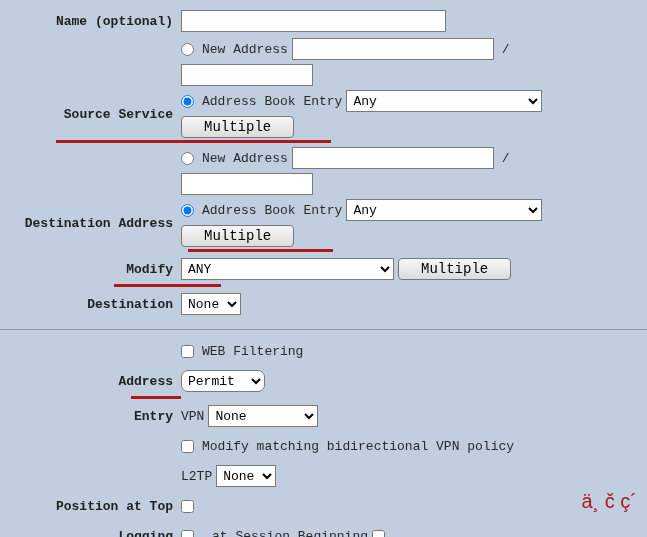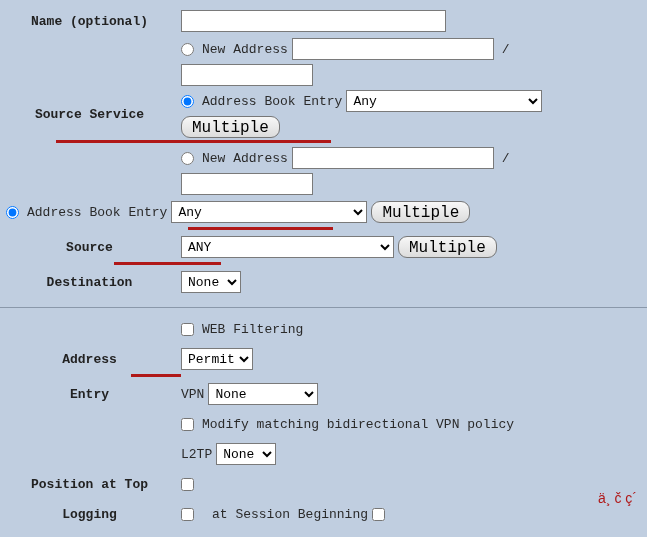--- a/index.html
+++ b/index.html
@@ -17,21 +17,21 @@
     padding: 4px 6px 8px 6px;
   }
   .row {
     display: flex;
     align-items: center;
     margin: 4px 0;
     min-height: 26px;
   }
   .lbl {
     width: 175px;
-    text-align: center;
+    text-align: right;
     padding-right: 8px;
     font-weight: bold;
     color: #222;
     flex-shrink: 0;
   }
   .ctrls {
     display: flex;
     align-items: center;
     flex-wrap: wrap;
     gap: 4px;
@@ -48,35 +48,35 @@
   select {
     font-family: "Courier New", monospace;
     font-size: 13px;
     border: 1px solid #7a7a7a;
     background: #fff;
     height: 22px;
     padding: 0 2px;
   }
   .btn {
     font-family: "Courier New", monospace;
-    font-size: 16px;
+    font-size: 14px;
     border: 1px solid #777;
-    border-radius: 9px;
+    border-radius: 4px;
     background: linear-gradient(#f7f7f7,#dcdcdc);
-    padding: 2px 10px;
+    padding: 2px 22px;
     height: 22px;
     cursor: pointer;
   }
   .txt-wide   { width: 265px; }
   .txt-half   { width: 202px; }
   .txt-short  { width: 132px; }
   .sel-addr   { width: 196px; }
   .sel-srv    { width: 213px; }
   .sel-app    { width: 60px; }
-  .sel-act    { width: 72px; }
+  .sel-act    { width: 84px; border-radius: 7px; }
   .sel-vpn    { width: 110px; }
   .sel-l2tp   { width: 60px; }
   input[type=radio], input[type=checkbox] { margin: 0 4px 0 0; }
   .slash { padding: 0 4px; }
   .underline {
     height: 3px;
     background: #b01818;
     margin-top: -2px;
     margin-bottom: 2px;
   }
@@ -84,21 +84,21 @@
   .u-dst  { margin-left: 182px; width: 145px; }
   .u-srv  { margin-left: 108px; width: 107px; }
   .u-act  { margin-left: 125px; width: 50px; }
   .static { font-family: "Courier New", monospace; }
   .watermark {
     position: absolute;
     right: 10px;
     top: 490px;
     color: #b01818;
     font-family: Arial, sans-serif;
-    font-size: 14px;
+    font-size: 20px;
   }
   .container { position: relative; width: 647px; }
 </style>
 </head>
 <body>
 <div class="container">
 
 <div class="section">
 
   <div class="row">
@@ -135,33 +135,34 @@
     <div class="lbl" style="visibility:hidden">.</div>
     <div class="ctrls">
       <input type="radio" name="dst" style="">
       <span class="static">New Address</span>
       <input type="text" class="txt-half" value="" style="">
       <span class="slash static">/</span>
       <input type="text" class="txt-short" value="" style="">
     </div>
   </div>
   <div class="row">
+    <div class="lbl">Destination Address</div>
     <div class="ctrls">
       <input type="radio" name="dst" checked="" style="">
       <span class="static">Address Book Entry</span>
       <select class="sel-addr">
         <option>Any</option>
       </select>
       <button class="btn">Multiple</button>
     </div>
   </div>
   <div class="underline u-dst"></div>
 
   <div class="row">
-    <div class="lbl">Source</div>
+    <div class="lbl">Modify</div>
     <div class="ctrls">
       <select class="sel-srv">
         <option>ANY</option>
       </select>
       <button class="btn">Multiple</button>
     </div>
   </div>
   <div class="underline u-srv"></div>
 
   <div class="row">

